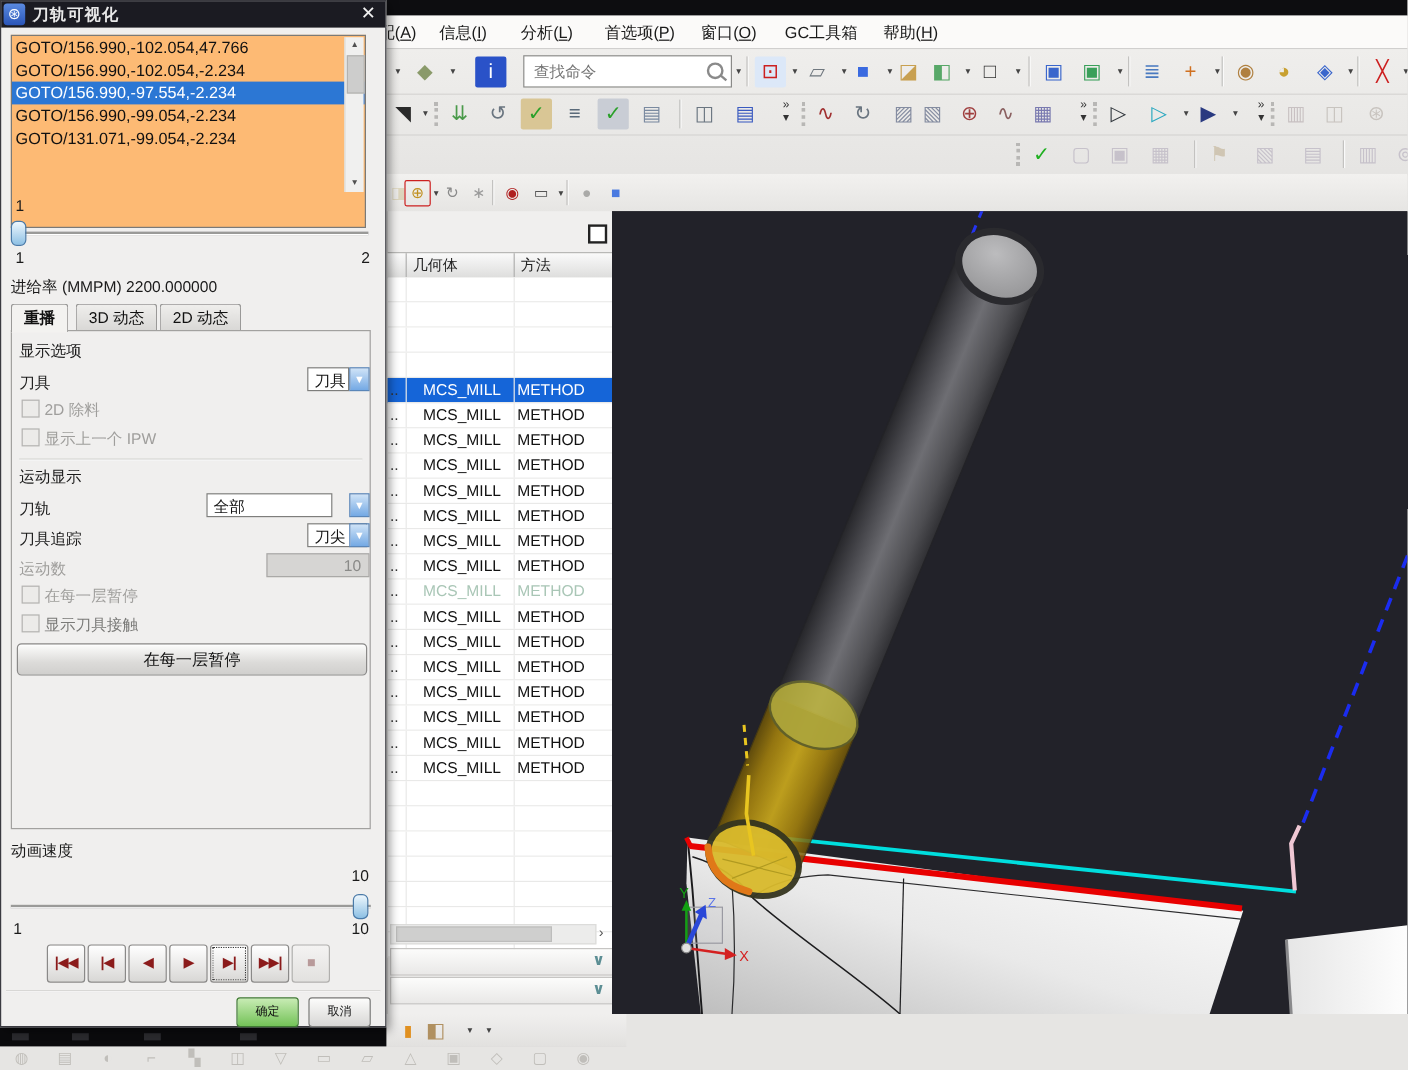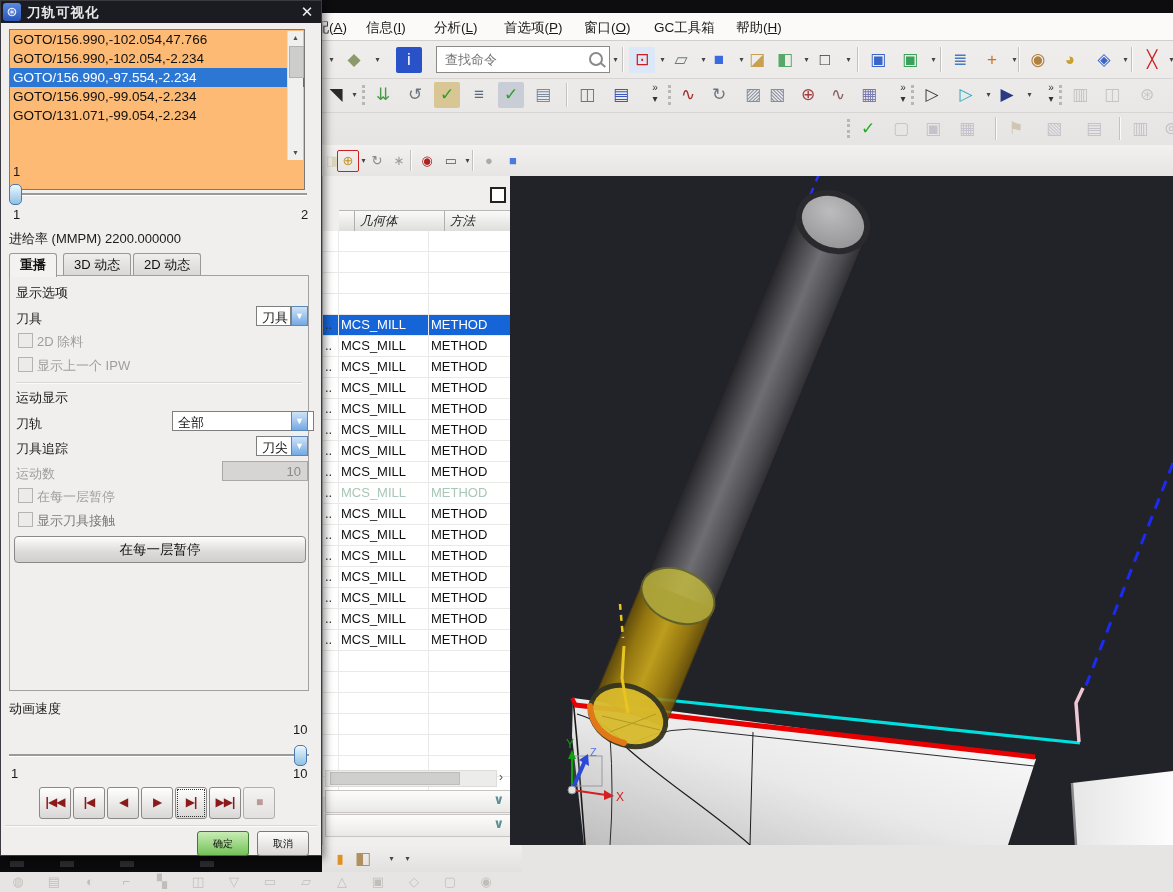--- a/index.html
+++ b/index.html
@@ -26,27 +26,27 @@
   .tovf{position:absolute;top:4px;width:14px;font-size:10px;color:#333;text-align:center;line-height:11px;cursor:default;}
   .faded{opacity:.42;}
   
   #search-box{left:436px;top:5px;width:172px;height:25px;background:#fff;border:1px solid #8a8a88;}
   #search-input{position:absolute;left:6px;top:4px;width:130px;border:0;outline:0;font-size:13px;color:#8a8a8a;background:transparent;font-family:inherit;}
   #search-mag{position:absolute;right:6px;top:5px;width:10px;height:10px;border:2px solid #8a8a8a;border-radius:50%;}
   #search-mag::after{content:"";position:absolute;left:9px;top:10px;width:6px;height:2px;background:#8a8a8a;transform:rotate(40deg);}
   
   #nav-panel{left:322px;top:176px;width:188px;height:669px;background:#f0efee;border-left:1px solid #c8c7c5;}
   #nav-sq{position:absolute;left:167px;top:11px;width:12px;height:12px;background:#fff;border:2px solid #222;}
-  #nav-header{position:absolute;left:16px;top:34px;width:188px;height:20px;display:flex;
-              background:linear-gradient(#fafafa,#dededd);border-top:1px solid #b8b8b6;border-bottom:1px solid #a8a8a6;font-style:italic;}
+  #nav-header{position:absolute;left:0;top:34px;width:188px;height:20px;display:flex;
+              background:linear-gradient(#fafafa,#dededd);border-top:1px solid #b8b8b6;border-bottom:1px solid #a8a8a6;}
   #nav-header .hc{border-right:1px solid #b0b0ae;padding:2px 0 0 5px;font-size:12.5px;color:#222;box-sizing:border-box;}
   #nav-rows{position:absolute;left:0;top:55px;width:188px;}
   .nrow{position:relative;height:20px;background:#fff;border-bottom:1px solid #e9e9e8;font-size:13px;}
   .nrow .c0{position:absolute;left:2px;top:2px;width:12px;overflow:hidden;color:#333;}
-  .nrow .c1{position:absolute;left:18px;top:2px;width:88px;}
+  .nrow .c1{position:absolute;left:18px;top:2px;width:88px;text-align:center;}
   .nrow .c2{position:absolute;left:108px;top:2px;width:78px;}
   .nrow .vline1{position:absolute;left:15px;top:0;height:100%;border-left:1px solid #e9e9e8;}
   .nrow .vline2{position:absolute;left:105px;top:0;height:100%;border-left:1px solid #e9e9e8;}
   .nrow.sel{background:#1565d8;color:#fff;}
   .nrow.dim{color:#a9c6b6;}
   #nav-hscroll{position:absolute;left:2px;top:594px;width:170px;height:15px;background:#ececeb;border:1px solid #dcdcda;}
   #nav-hthumb{position:absolute;left:4px;top:1px;width:128px;height:11px;background:#cfcfce;border:1px solid #bdbdbc;}
   #nav-harrow{position:absolute;left:176px;top:594px;width:10px;height:15px;color:#555;font-size:12px;line-height:15px;}
   .nav-combo{position:absolute;left:2px;width:184px;height:21px;background:linear-gradient(#fcfcfb,#e9e8e7);
              border:1px solid #c6c5c3;}
@@ -533,21 +533,21 @@
       <div class="chk" style="left:8px;top:57px;background:#ecebe9"></div>
       <div class="dlg-label gray" style="left:27px;top:57px">2D 除料</div>
       <div class="chk" style="left:8px;top:81px;background:#ecebe9"></div>
       <div class="dlg-label gray" style="left:27px;top:81px">显示上一个 IPW</div>
 
       <div class="hline" style="left:6px;top:106px;width:286px"></div>
 
       <div class="dlg-label" style="left:6px;top:113px">运动显示</div>
 
       <div class="dlg-label" style="left:6px;top:139px">刀轨</div>
-      <div class="combo-val" style="left:162px;top:135px;width:142px">全部</div>
+      <div class="combo-val" style="left:162px;top:135px;width:105px">全部</div>
       <div class="combo-btn" style="left:281px;top:135px">▼</div>
 
       <div class="dlg-label" style="left:6px;top:164px">刀具追踪</div>
       <div class="combo-val" style="left:246px;top:160px;width:50px">刀尖</div>
       <div class="combo-btn" style="left:281px;top:160px">▼</div>
 
       <div class="dlg-label gray" style="left:6px;top:189px">运动数</div>
       <div id="motion-count">10</div>
 
       <div class="chk" style="left:8px;top:212px;background:#ecebe9"></div>

